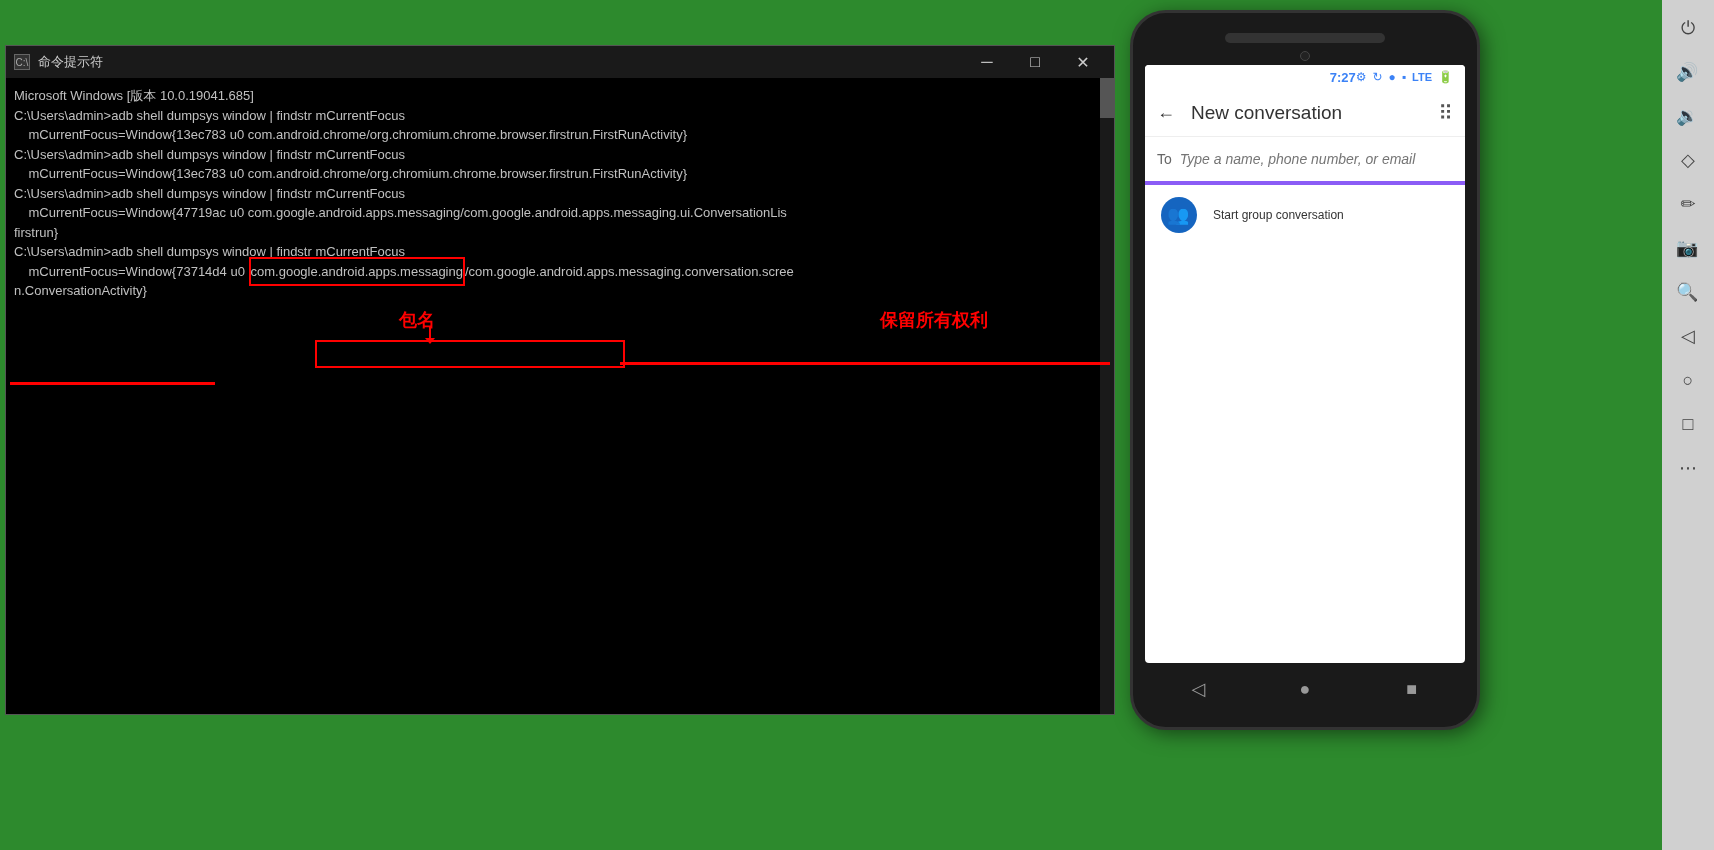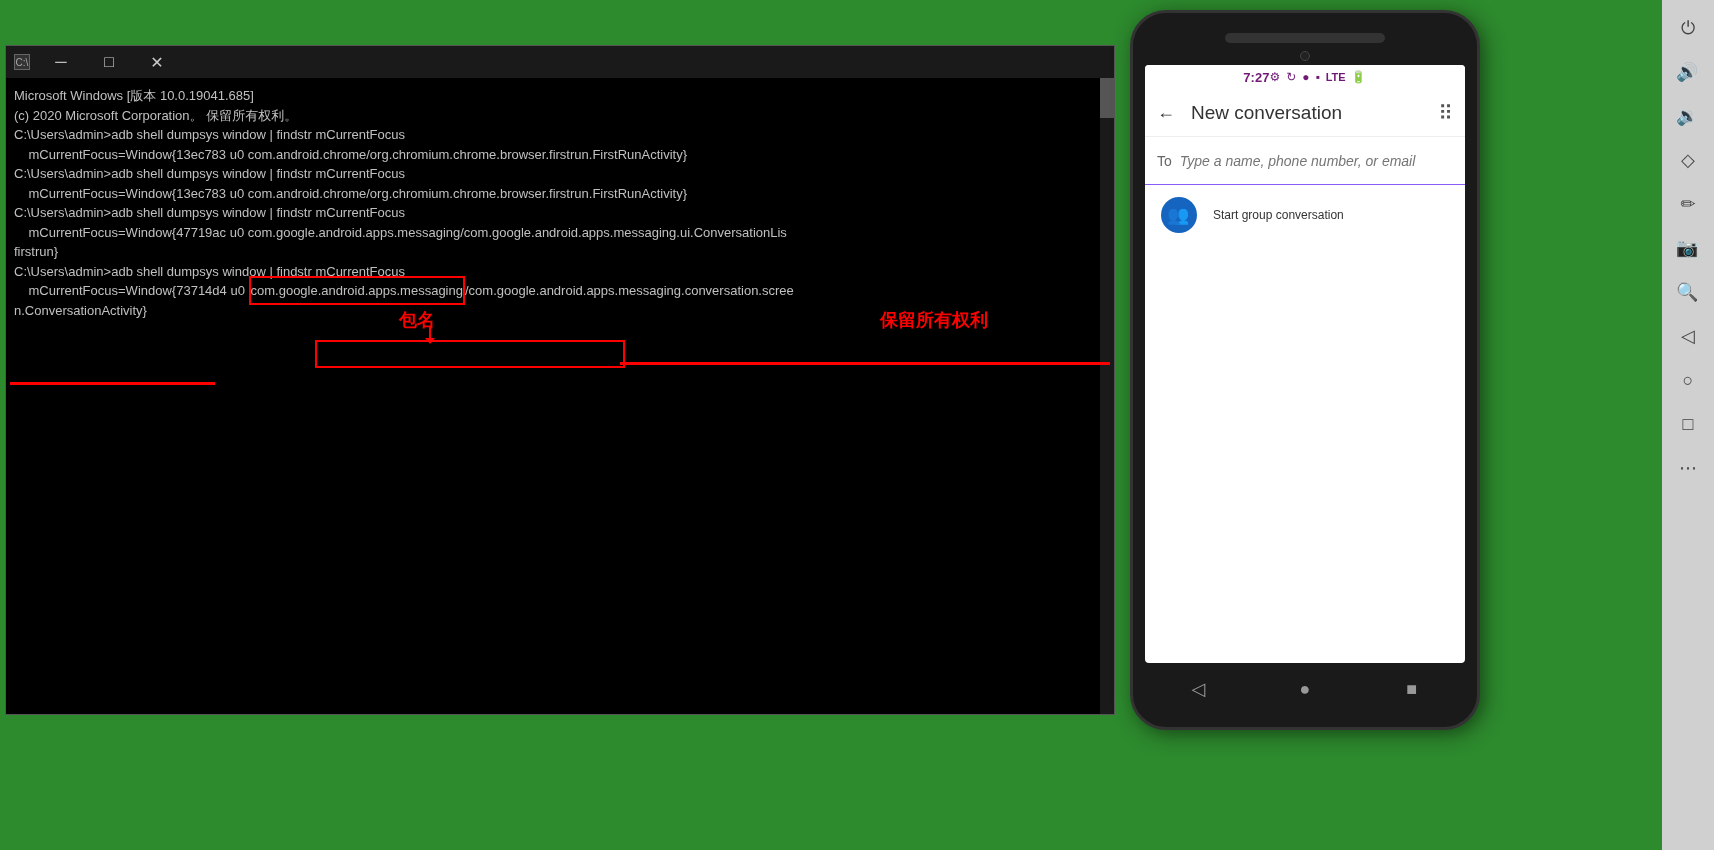--- a/index.html
+++ b/index.html
@@ -178,25 +178,25 @@
       justify-content: center;
       color: #999;
       font-size: 18px;
       cursor: pointer;
     }
 
     
     .android-status-bar {
       background: #fff;
       display: flex;
-      justify-content: center;
+      justify-content: flex-end;
       align-items: center;
       padding: 4px 12px;
       font-size: 12px;
-      color: #701a75;
+      color: #3b82f6;
       height: 24px;
     }
     .status-left { font-weight: bold; font-size: 13px; }
 
     .android-toolbar {
       background: #fff;
       display: flex;
       align-items: center;
       padding: 8px 12px;
       border-bottom: 1px solid #eee;
@@ -217,21 +217,21 @@
     .toolbar-grid {
       font-size: 20px;
       color: #555;
       cursor: pointer;
     }
 
     .to-row {
       display: flex;
       align-items: center;
       padding: 8px 12px;
-      border-bottom: 1px solid #8b5cf6;
+      border-bottom: 4px solid #8b5cf6;
       height: 48px;
     }
     .to-label {
       color: #666;
       font-size: 14px;
       margin-right: 8px;
     }
     .to-input {
       flex: 1;
       border: none;
@@ -293,29 +293,29 @@
     }
   </style>
 </head>
 <body>
 
 <div style="position:absolute;top:0;left:0;width:1714px;height:850px;background:#2d8a2d;"></div>
 
 <div class="cmd-window">
   <div class="cmd-titlebar">
     <div class="cmd-titlebar-icon">C:\</div>
+    <span class="cmd-titlebar-text">命令提示符</span>
     <div class="cmd-titlebar-buttons">
       <button class="cmd-btn">─</button>
       <button class="cmd-btn">□</button>
       <button class="cmd-btn close">✕</button>
     </div>
   </div>
   <div class="cmd-body">
     <div class="cmd-line">Microsoft Windows [版本 10.0.19041.685]</div>
-    <div class="cmd-line">(c) 2020 Microsoft Corporation。 保留所有权利。</div>
     <div class="cmd-line"></div>
     <div class="cmd-line">C:\Users\admin&gt;adb shell dumpsys window | findstr mCurrentFocus</div>
     <div class="cmd-line">    mCurrentFocus=Window{13ec783 u0 com.android.chrome/org.chromium.chrome.browser.firstrun.FirstRunActivity}</div>
     <div class="cmd-line"></div>
     <div class="cmd-line">C:\Users\admin&gt;adb shell dumpsys window | findstr mCurrentFocus</div>
     <div class="cmd-line">    mCurrentFocus=Window{13ec783 u0 com.android.chrome/org.chromium.chrome.browser.firstrun.FirstRunActivity}</div>
     <div class="cmd-line"></div>
     <div class="cmd-line">C:\Users\admin&gt;adb shell dumpsys window | findstr mCurrentFocus</div>
     <div class="cmd-line">    mCurrentFocus=Window{47719ac u0 com.google.android.apps.messaging/com.google.android.apps.messaging.ui.ConversationLis</div>
     <div class="cmd-line">firstrun}</div>

